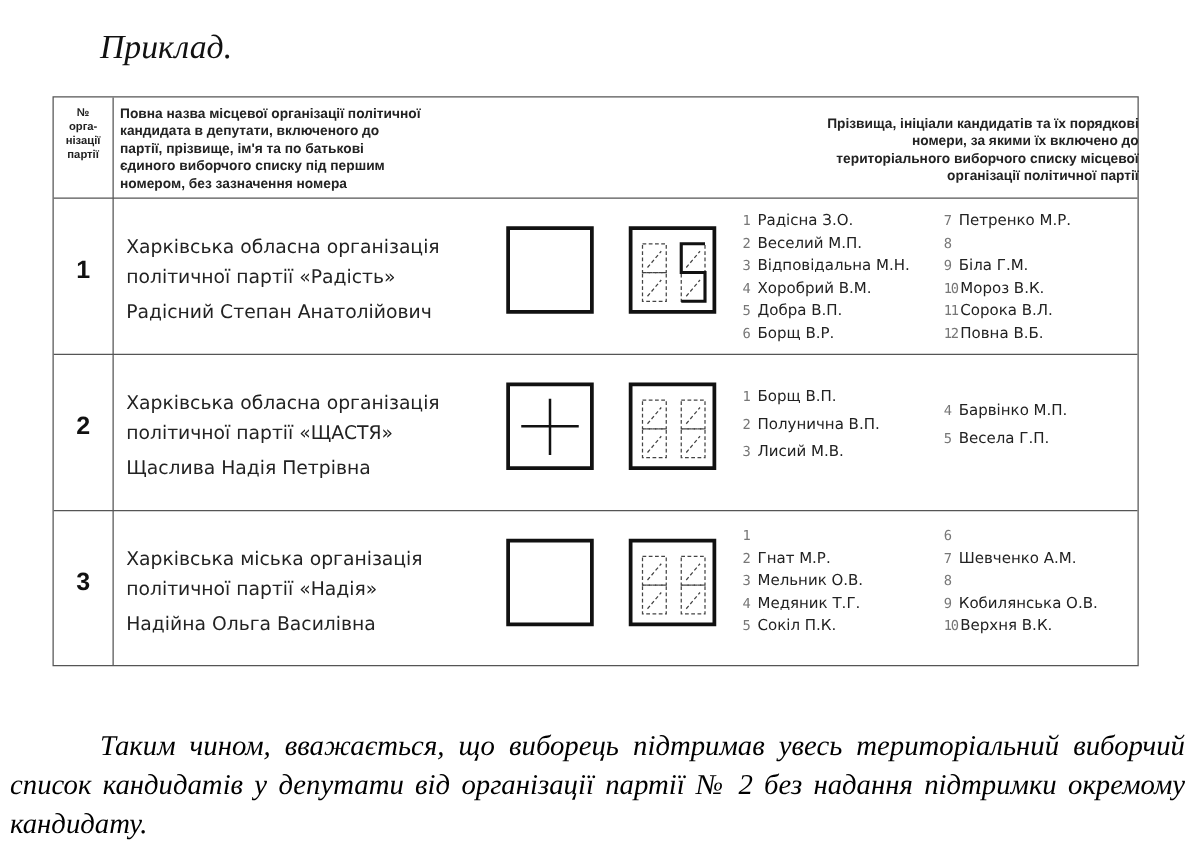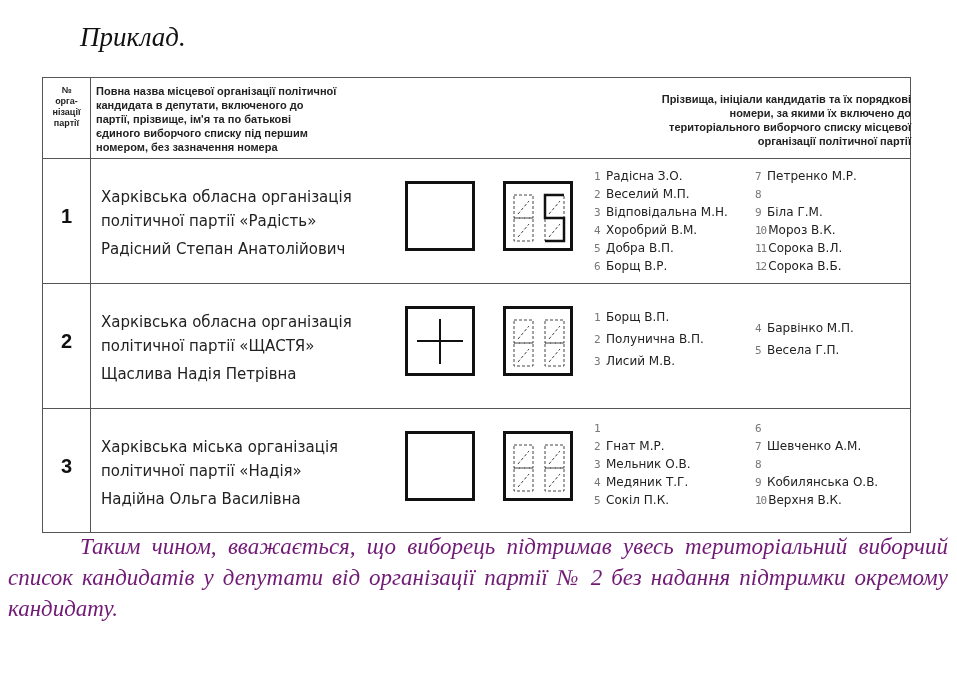--- a/index.html
+++ b/index.html
@@ -53,23 +53,23 @@
     position: absolute; top: 8px; left: 550px; width: 310px;
     font-family: "DejaVu Sans", "Liberation Sans", sans-serif; font-size: 12px; color: #222;
   }
   .col { position: absolute; top: 0; }
   .col.c1 { left: 1px; }
   .col.c2 { left: 162px; }
   .cand-item { height: 18px; line-height: 18px; white-space: nowrap; }
   .cand-item .n { color: #777; font-size: 11px; display: inline-block; min-width: 10px; margin-right: 2px; font-family: "DejaVu Sans Mono", monospace; letter-spacing: -1px; }
   .cands.r2c .cand-item { height: 22px; line-height: 22px; }
   .footer {
-    position: absolute; left: 8px; top: 531px; width: 940px;
+    position: absolute; left: 8px; top: 581px; width: 940px;
     font-family: "Liberation Serif", "DejaVu Serif", serif; font-style: italic;
-    font-size: 23px; line-height: 31px; color: #701a75; text-align: justify;
+    font-size: 23px; line-height: 31px; color: #000000; text-align: justify;
   }
   .footer .indent { display: inline-block; width: 72px; }
 </style>
 </head>
 <body>
 
 <div class="title">Приклад.</div>
 
 <div class="ballot">
   <div class="vdiv"></div>
@@ -129,21 +129,21 @@
           <div class="cand-item"><span class="n">4</span><span>Хоробрий В.М.</span></div>
           <div class="cand-item"><span class="n">5</span><span>Добра В.П.</span></div>
           <div class="cand-item"><span class="n">6</span><span>Борщ В.Р.</span></div>
         </div>
       <div class="col c2" id="r0c2">
           <div class="cand-item"><span class="n">7</span><span>Петренко М.Р.</span></div>
           <div class="cand-item"><span class="n">8</span><span></span></div>
           <div class="cand-item"><span class="n">9</span><span>Біла Г.М.</span></div>
           <div class="cand-item"><span class="n">10</span><span>Мороз В.К.</span></div>
           <div class="cand-item"><span class="n">11</span><span>Сорока В.Л.</span></div>
-          <div class="cand-item"><span class="n">12</span><span>Сорока В.Б.</span></div>
+          <div class="cand-item"><span class="n">12</span><span>Повна В.Б.</span></div>
         </div>
     </div>
   </div>
 
   <div class="row r2">
     <div class="num">2</div>
     <div class="party">
       <span>Харківська обласна організація</span><br>
       <span>політичної партії «ЩАСТЯ»</span>
       <span class="cand">Щаслива Надія Петрівна</span>

